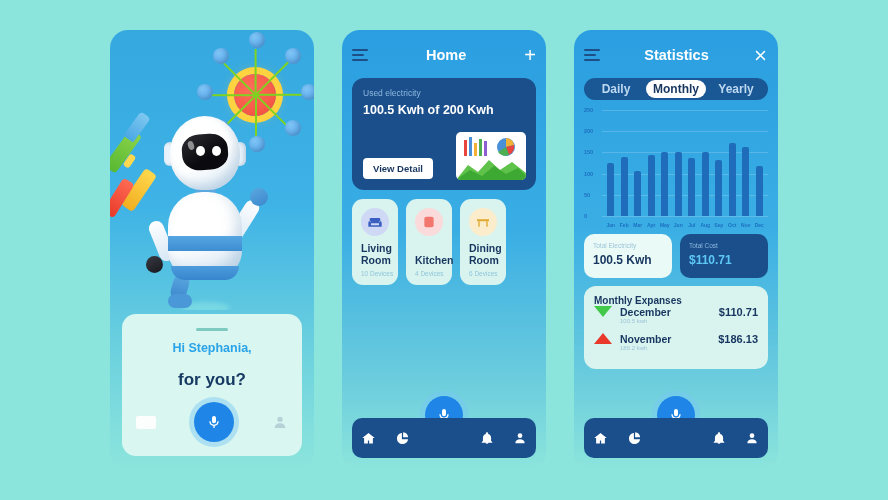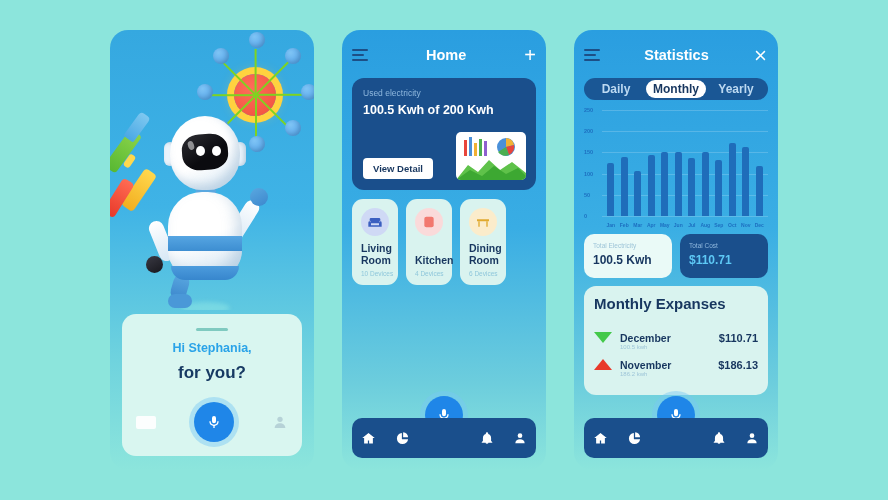--- a/index.html
+++ b/index.html
@@ -62,21 +62,21 @@
   .pencil { position: absolute; border-radius: 4px; }
   .p1 { left: 6px; top: 98px; width: 14px; height: 46px; background: linear-gradient(180deg,#8cd44a,#58b832); transform: rotate(36deg); }
   .p1b { left: 21px; top: 82px; width: 12px; height: 30px; background: linear-gradient(180deg,#7ec8f0,#4aa8e4); transform: rotate(36deg); border-radius: 4px 4px 2px 2px; position:absolute; }
   .p2 { left: 22px; top: 138px; width: 14px; height: 44px; background: linear-gradient(180deg,#ffd84d,#f2ae20); transform: rotate(34deg); }
   .p2b { position:absolute; left: 16px; top: 124px; width: 7px; height: 14px; background:#ffd84d; transform: rotate(34deg); border-radius:3px; }
   .p3 { left: 2px; top: 148px; width: 13px; height: 40px; background: linear-gradient(180deg,#ff6b52,#e8392a); transform: rotate(32deg); }
 
   .s1-card { position: absolute; left: 12px; right: 12px; bottom: 14px; height: 142px;
              background: #d9f6f0; border-radius: 14px; padding: 14px 12px 10px; text-align: center; }
   .s1-handle { width: 32px; height: 3px; border-radius: 2px; background:#7fcac0; margin: 0 auto 10px; }
-  .s1-hi { color:#2aa3e8; font-size: 12.5px; font-weight: 700; margin-bottom: 8px; }
+  .s1-hi { color:#2aa3e8; font-size: 12.5px; font-weight: 700; margin-bottom: 15px; }
   .s1-q { color:#173a63; font-size: 17px; font-weight: 700; line-height: 1.18; }
   .s1-row { position: absolute; left: 0; right: 0; bottom: 14px; display:flex; align-items:center; justify-content: space-between; padding: 0 14px; }
   .mic-big { width: 40px; height: 40px; border-radius: 50%; background:#1f86e8; display:flex; align-items:center; justify-content:center;
              box-shadow: 0 0 0 5px rgba(120,200,245,.45); margin: 0 auto; }
   .kbd { width: 20px; height: 13px; border-radius: 2px; background:#ffffff; opacity:.9; }
   .person { width: 16px; height: 16px; opacity:.55; }
 
   
   .s2 { background: linear-gradient(180deg,#2a9ee0 0%, #39ade4 45%, #6ccddd 80%, #8ce5dc 100%); padding: 12px 10px 0; }
   .topbar { display:flex; align-items:center; justify-content:space-between; height: 26px; margin-bottom: 10px; }
@@ -119,21 +119,21 @@
   .sc.light { background:#eafaf7; }
   .sc.dark { background:#1a4f8c; }
   .sc-lbl { font-size: 6.5px; margin-bottom: 4px; }
   .sc.light .sc-lbl { color:#9ec5d8; }
   .sc.dark .sc-lbl { color:#8fb8de; }
   .sc-val { font-size: 12px; font-weight: 700; }
   .sc.light .sc-val { color:#17365f; }
   .sc.dark .sc-val { color:#5dc8f5; }
 
   .exp { background:#d9f3ef; border-radius: 12px; margin-top: 8px; padding: 9px 10px; }
-  .exp-h { color:#17365f; font-size: 15px; font-weight: 700; margin-bottom: 20px; }
+  .exp-h { color:#17365f; font-size: 10px; font-weight: 700; margin-bottom: 0; }
   .exp-row { display:flex; align-items:flex-start; gap: 8px; margin-bottom: 9px; }
   .tri { width:0; height:0; }
   .tri.down { border-left: 9px solid transparent; border-right: 9px solid transparent; border-top: 11px solid #43c94a; }
   .tri.up { border-left: 9px solid transparent; border-right: 9px solid transparent; border-bottom: 11px solid #e8392a; }
   .exp-m { color:#17365f; font-size: 10.5px; font-weight: 700; }
   .exp-k { color:#9ec5d8; font-size: 6px; }
   .exp-a { margin-left:auto; color:#17365f; font-size: 11px; font-weight: 700; }
 
   
   .nav { position:absolute; left: 10px; right: 10px; bottom: 12px; height: 40px; background:#1a4f8c; border-radius: 10px;

